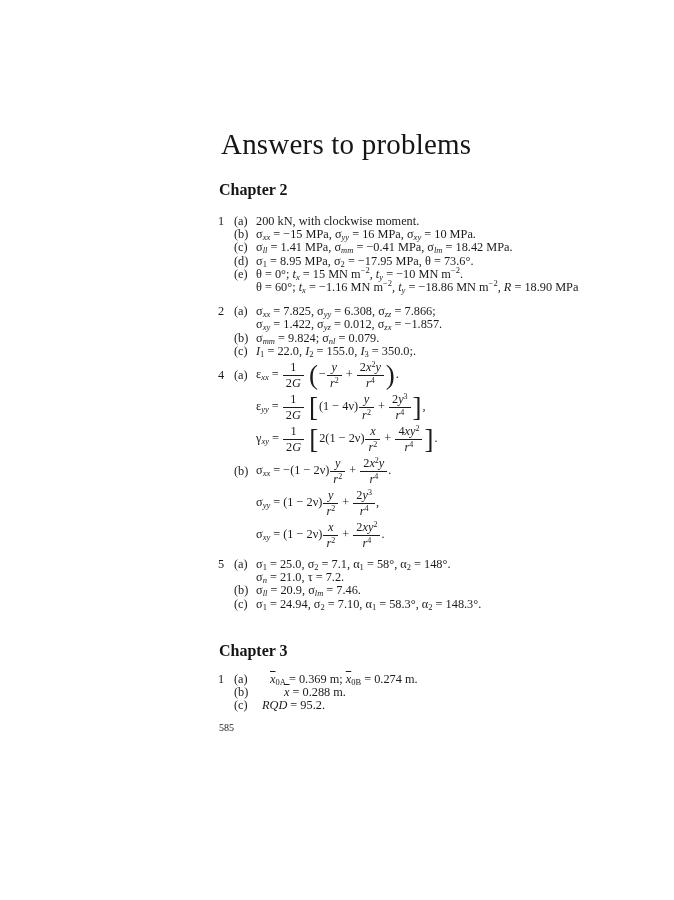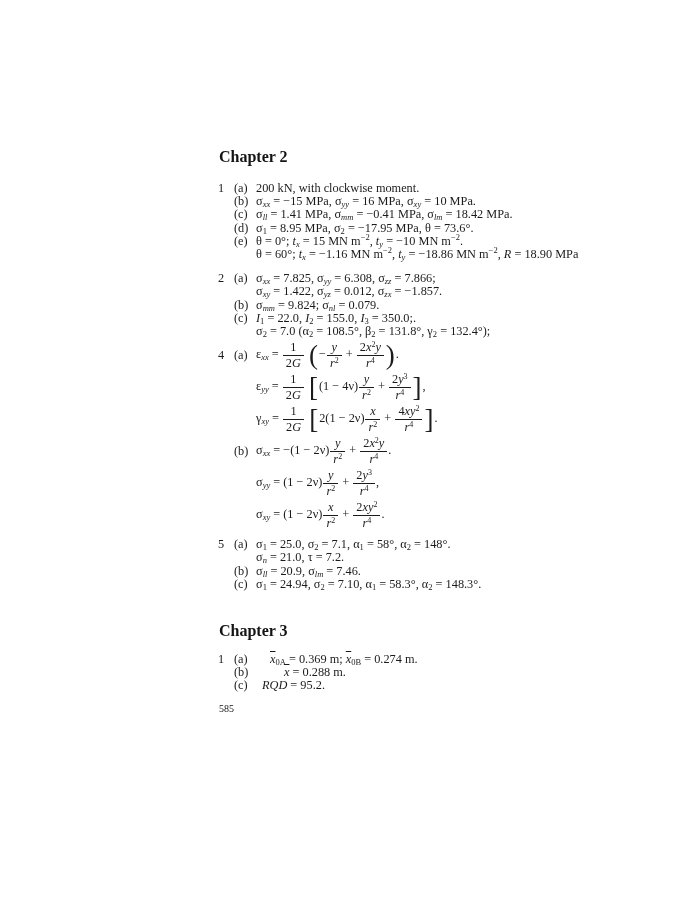--- a/index.html
+++ b/index.html
@@ -59,20 +59,21 @@
   .page-number {
     font-size:10px; margin:8px 0 0 1px; line-height:16px; color:#161616;
   }
 </style>
 </head>
 <body>
 
 <div class="page">
   <div class="content">
 
+    <h1 class="title">Answers to problems</h1>
 
     <div class="chapter-heading">Chapter 2</div>
 
     <div class="rows">
 
       <div class="row">
         <span class="cnum">1</span>
         <span class="clabel">(a)</span>
         <span class="ctext">200 kN, with clockwise moment.</span>
       </div>
@@ -115,25 +116,20 @@
       <div class="row">
         <span class="cnum"></span>
         <span class="clabel">(b)</span>
         <span class="ctext">σ<sub><i>mm</i></sub> = 9.824; σ<sub><i>nl</i></sub> = 0.079.</span>
       </div>
       <div class="row">
         <span class="cnum"></span>
         <span class="clabel">(c)</span>
         <span class="ctext"><i>I</i><sub>1</sub> = 22.0, <i>I</i><sub>2</sub> = 155.0, <i>I</i><sub>3</sub> = 350.0;.</span>
       </div>
-      <div class="row">
-        <span class="cnum"></span>
-        <span class="clabel"></span>
-        <span class="ctext">σ<sub>2</sub> = 7.0 (α<sub>2</sub> = 108.5°, β<sub>2</sub> = 131.8°, γ<sub>2</sub> = 132.4°);</span>
-      </div>
 
       <div class="row eq eqstart">
         <span class="cnum">4</span>
         <span class="clabel">(a)</span>
         <span class="ctext">ε<sub><i>xx</i></sub> = <span class="fr"><span class="nu">1</span><span class="de">2<i>G</i></span></span> <span class="bp">(</span>−<span class="fr"><span class="nu"><i>y</i></span><span class="de"><i>r</i><sup>2</sup></span></span> + <span class="fr"><span class="nu">2<i>x</i><sup>2</sup><i>y</i></span><span class="de"><i>r</i><sup>4</sup></span></span><span class="bp">)</span>.</span>
       </div>
       <div class="row eq">
         <span class="cnum"></span>
         <span class="clabel"></span>
         <span class="ctext">ε<sub><i>yy</i></sub> = <span class="fr"><span class="nu">1</span><span class="de">2<i>G</i></span></span> <span class="bp">[</span>(1 − 4ν)<span class="fr"><span class="nu"><i>y</i></span><span class="de"><i>r</i><sup>2</sup></span></span> + <span class="fr"><span class="nu">2<i>y</i><sup>3</sup></span><span class="de"><i>r</i><sup>4</sup></span></span><span class="bp">]</span>,</span>

